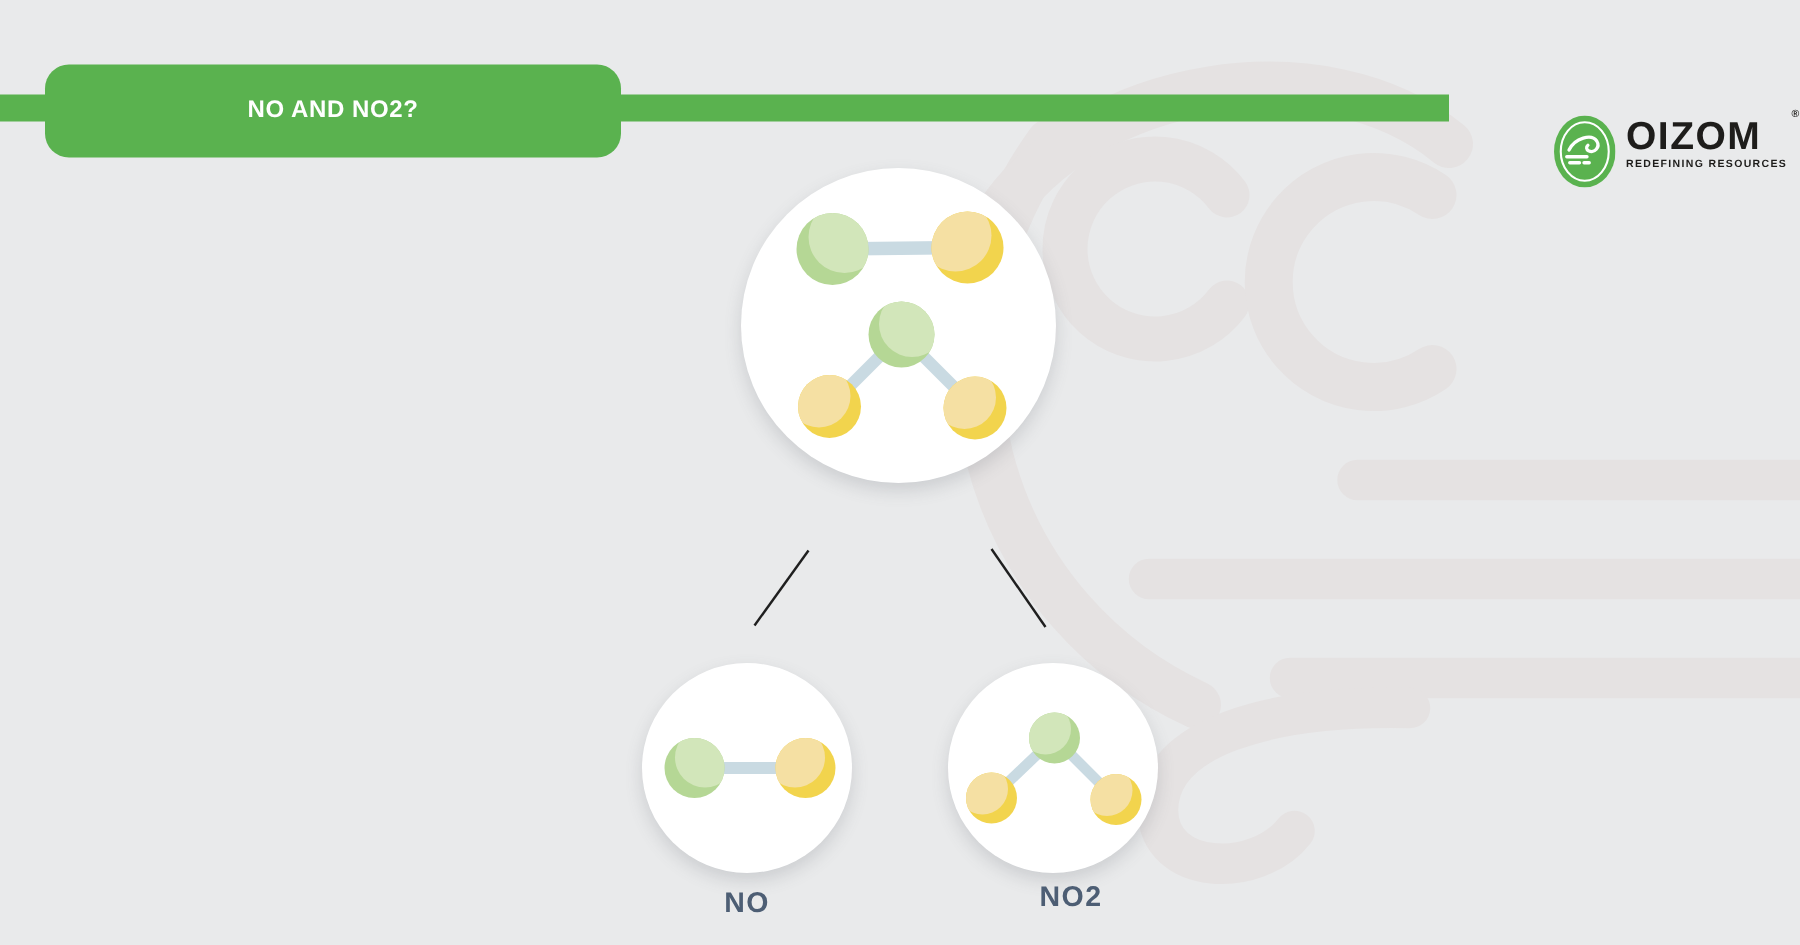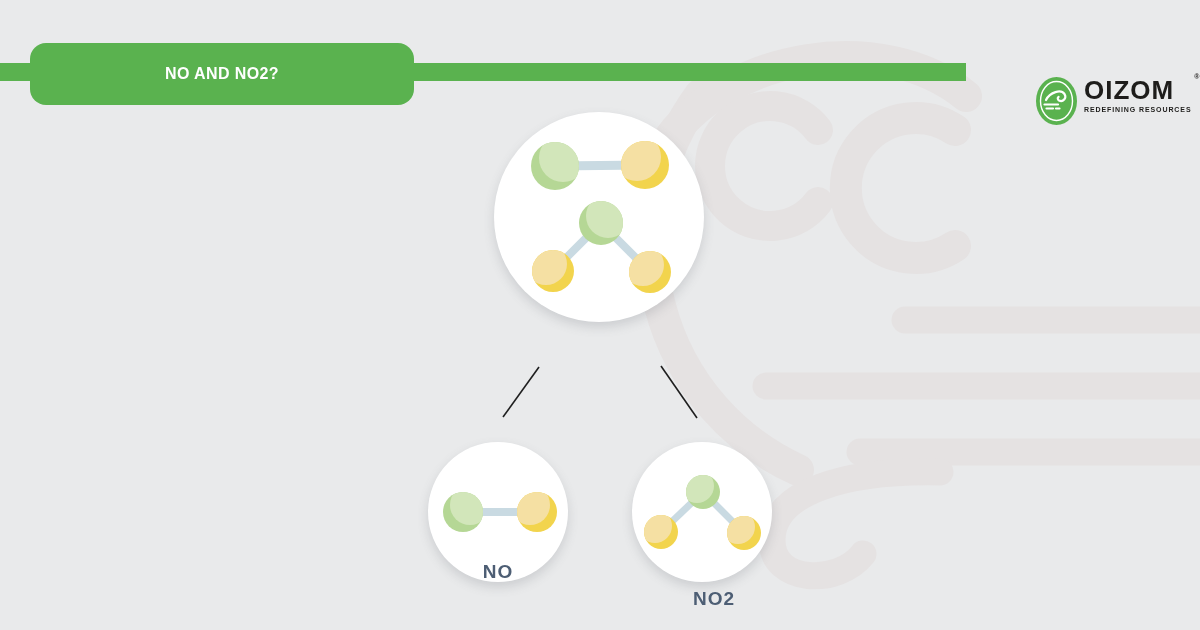--- a/index.html
+++ b/index.html
@@ -22,21 +22,21 @@
   .wordmark{position:relative;font-weight:bold;font-size:26px;letter-spacing:1px;color:var(--logo-text);line-height:1;}
   .reg{position:absolute;top:-4px;right:-8px;font-size:7px;letter-spacing:0;}
   .tagline{font-weight:bold;font-size:7px;letter-spacing:.9px;color:var(--logo-text);margin-top:3px;white-space:nowrap;}
   .bubble{position:absolute;background:#fff;border-radius:50%;box-shadow:0 5px 11px rgba(90,95,105,.20);}
   .bubble-nox{left:494px;top:112px;width:210px;height:210px;}
   .bubble-no{left:428px;top:442px;width:140px;height:140px;}
   .bubble-no2{left:632px;top:442px;width:140px;height:140px;}
   .bubble svg{display:block;width:100%;height:100%;}
   .lbl{position:absolute;color:var(--label-text);font-weight:bold;text-align:center;}
   .lbl-nox{left:494px;top:334px;width:210px;font-size:28px;letter-spacing:1.5px;}
-  .lbl-no{left:428px;top:561px;width:140px;font-size:19px;letter-spacing:1px;}
+  .lbl-no{left:428px;top:592px;width:140px;font-size:19px;letter-spacing:1px;}
   .lbl-no2{left:644px;top:588px;width:140px;font-size:19px;letter-spacing:1px;}
   .connectors{position:absolute;left:0;top:0;}
 </style>
 </head>
 <body>
 
 <div class="canvas">
 
   <svg class="watermark" width="1200" height="630" viewBox="0 0 1200 630">
     <g fill="none" stroke-linecap="round" style="stroke:var(--watermark)">

